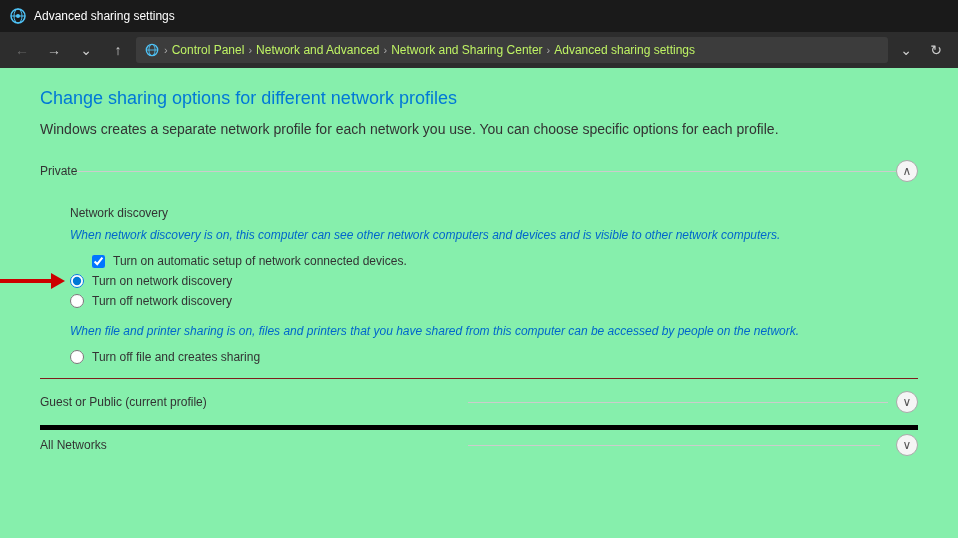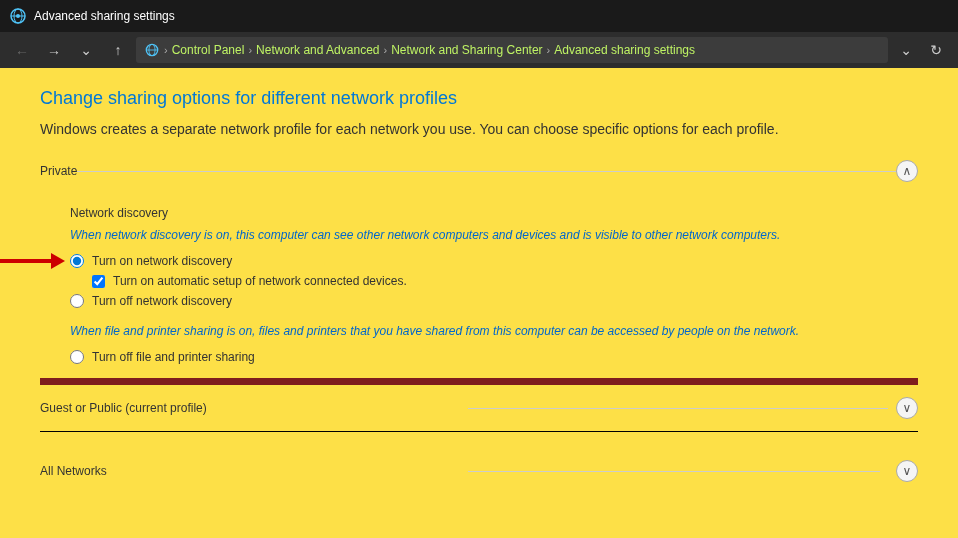--- a/index.html
+++ b/index.html
@@ -95,21 +95,21 @@
       font-size: 14px;
     }
     .address-bar-right {
       display: flex;
       align-items: center;
       gap: 2px;
     }
 
     
     .content {
-      background: #fde047;
+      background: #86efac;
       height: calc(538px - 32px - 36px);
       overflow-y: auto;
       padding: 20px 40px 20px 40px;
     }
 
     .page-title {
       font-size: 18px;
       color: #0078d7;
       margin-bottom: 10px;
       font-weight: normal;
@@ -239,41 +239,41 @@
       border-bottom: 8px solid transparent;
       border-left: 14px solid #cc0000;
     }
 
     
     .collapsed-section {
       display: flex;
       align-items: center;
       gap: 8px;
       padding: 12px 0;
-      border-top: 7px solid #7f1d1d;
+      border-top: 1px solid #7f1d1d;
     }
 
     .collapsed-section-title {
       font-size: 12px;
       color: #333;
       flex: 1;
     }
 
     .collapsed-line {
       flex: 1;
       height: 1px;
       background: #ccc;
     }
 
     .all-networks-section {
       display: flex;
       align-items: center;
       gap: 16px;
-      padding: 28px 0;
-      border-top: 1px solid #000000;
+      padding: 4px 0;
+      border-top: 5px solid #000000;
     }
   </style>
 </head>
 <body>
 
 <div class="title-bar">
   <span class="title-bar-icon">
     <svg width="16" height="16" viewBox="0 0 16 16">
       <circle cx="8" cy="8" r="7" fill="none" stroke="#4fc3f7" stroke-width="1.5"></circle>
       <ellipse cx="8" cy="8" rx="4" ry="7" fill="none" stroke="#4fc3f7" stroke-width="1"></ellipse>
@@ -331,48 +331,48 @@
     <div class="section-header">
       <span class="section-title">Private</span>
       <div class="section-line"></div>
       <div class="section-toggle">∧</div>
     </div>
 
     <div class="subsection">
       <p class="subsection-title">Network discovery</p>
       <p class="info-text blue-text">When network discovery is on, this computer can see other network computers and devices and is visible to other network computers.</p>
 
+      <div class="option-row indent">
+        <input type="checkbox" id="auto-setup" checked="" style="">
+        <label for="auto-setup">Turn on automatic setup of network connected devices.</label>
+      </div>
+
       <div class="option-row arrow-container">
 
         <div class="red-arrow-line">
           <div class="arrow-shaft"></div>
           <div class="arrow-head"></div>
         </div>
         <input type="radio" name="network-discovery" id="turn-on-discovery" checked="" style="">
         <label for="turn-on-discovery">Turn on network discovery</label>
       </div>
 
-      <div class="option-row indent">
-        <input type="checkbox" id="auto-setup" checked="" style="">
-        <label for="auto-setup">Turn on automatic setup of network connected devices.</label>
-      </div>
-
       <div class="option-row">
         <input type="radio" name="network-discovery" id="turn-off-discovery" style="">
         <label for="turn-off-discovery">Turn off network discovery</label>
       </div>
     </div>
 
     <div class="subsection">
       <p class="info-text blue-text">When file and printer sharing is on, files and printers that you have shared from this computer can be accessed by people on the network.</p>
 
 
       <div class="option-row">
         <input type="radio" name="file-sharing" id="turn-off-sharing" style="">
-        <label for="turn-off-sharing">Turn off file and printer sharing</label>
+        <label for="turn-off-sharing">Turn off file and creates sharing</label>
       </div>
     </div>
   </div>
 
   <div class="collapsed-section">
     <span class="collapsed-section-title">Guest or Public (current profile)</span>
     <div class="collapsed-line"></div>
     <div class="section-toggle">∨</div>
   </div>
 

